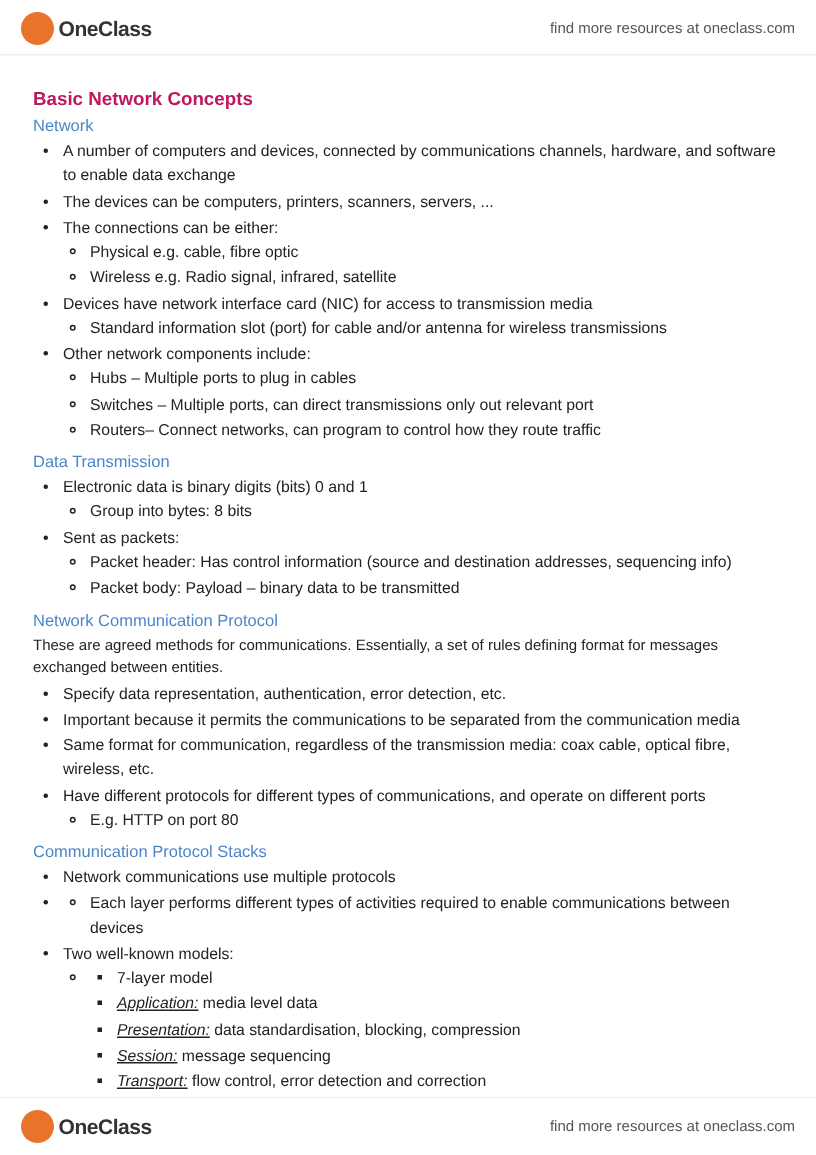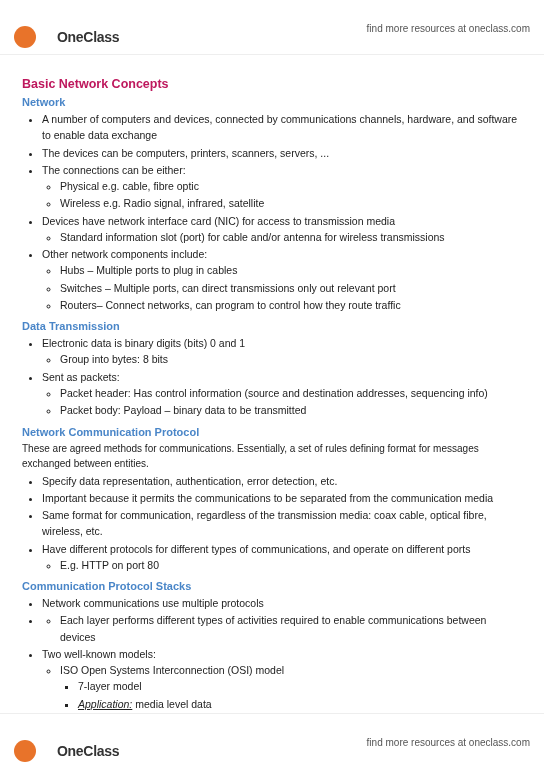--- a/index.html
+++ b/index.html
@@ -15,22 +15,21 @@
     .header {
       display: flex;
       justify-content: space-between;
       align-items: center;
       padding: 8px 14px 6px 14px;
       border-bottom: 1px solid #eee;
     }
     .logo {
       display: flex;
       align-items: center;
-      gap: 21px;
-      margin-top: 18px;
+      gap: 3px;
     }
     .logo-circle {
       width: 22px;
       height: 22px;
       border-radius: 50%;
       background: #e8732a;
       display: inline-block;
     }
     .logo-text {
       font-size: 14px;
@@ -47,21 +46,21 @@
     }
     h2 {
       font-size: 12.5px;
       font-weight: bold;
       color: #be185d;
       margin-bottom: 3px;
       margin-top: 10px;
     }
     .section-title {
       font-size: 11px;
-      font-weight: bold;
+      font-weight: normal;
       color: #4a86c8;
       margin-bottom: 3px;
       margin-top: 5px;
     }
     .body-text {
       font-size: 10px;
       line-height: 1.5;
       color: #222;
       margin-bottom: 2px;
     }
@@ -199,21 +198,20 @@
       <li>Network communications use multiple protocols</li>
       <li>
         <ul class="sub-list">
           <li>Each layer performs different types of activities required to enable communications between devices</li>
         </ul>
       </li>
       <li>
         <span>Two well-known models:</span>
         <ul class="sub-list">
           <li>
-            <span>ISO Open Systems Interconnection (OSI) model</span>
             <ul class="sub-sub-list">
               <li>7-layer model</li>
             </ul>
             <ul class="sub-sub-list">
               <li><span class="italic">Application:</span> <span> media level data</span></li>
               <li><span class="italic">Presentation:</span> <span> data standardisation, blocking, compression</span></li>
               <li><span class="italic">Session:</span> <span> message sequencing</span></li>
               <li><span class="italic">Transport:</span> <span> flow control, error detection and correction</span></li>
               <li><span class="italic">Network:</span> <span> Routing, blocking messages into uniformly sized packets</span></li>
 

